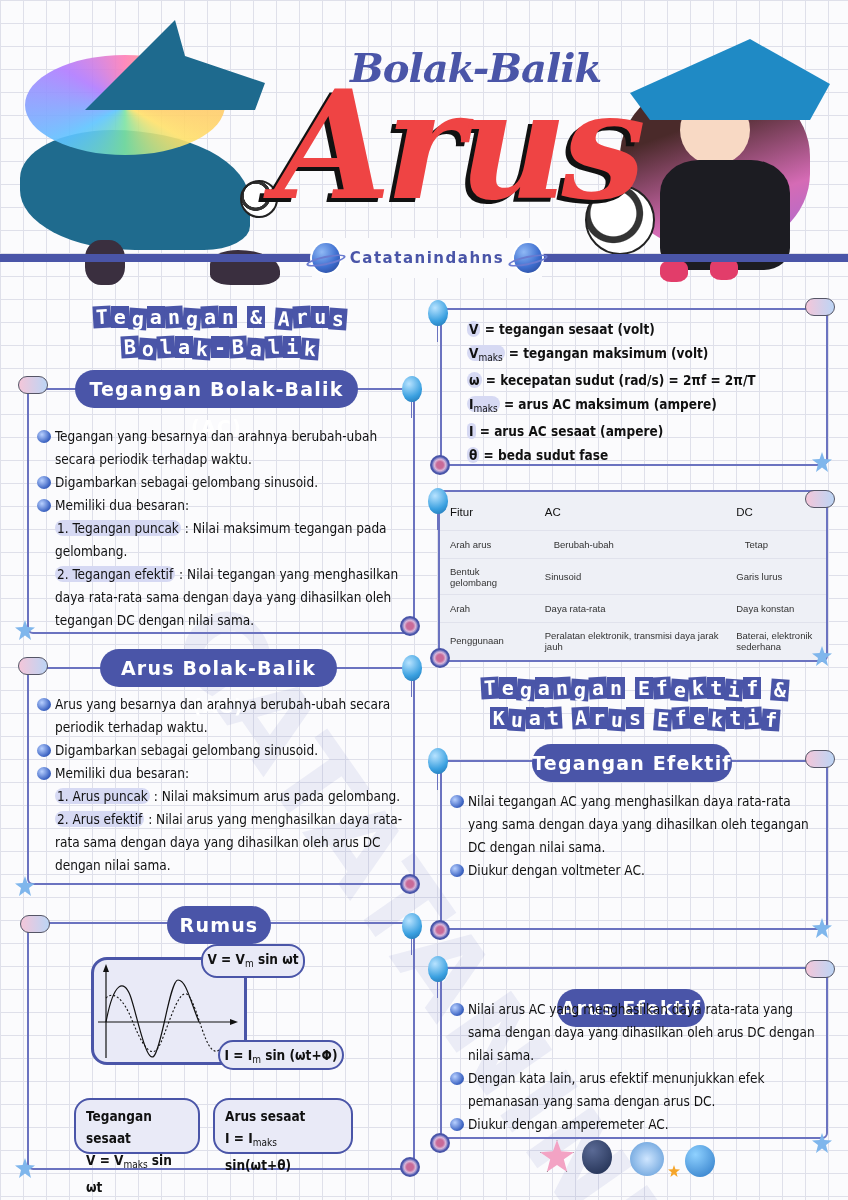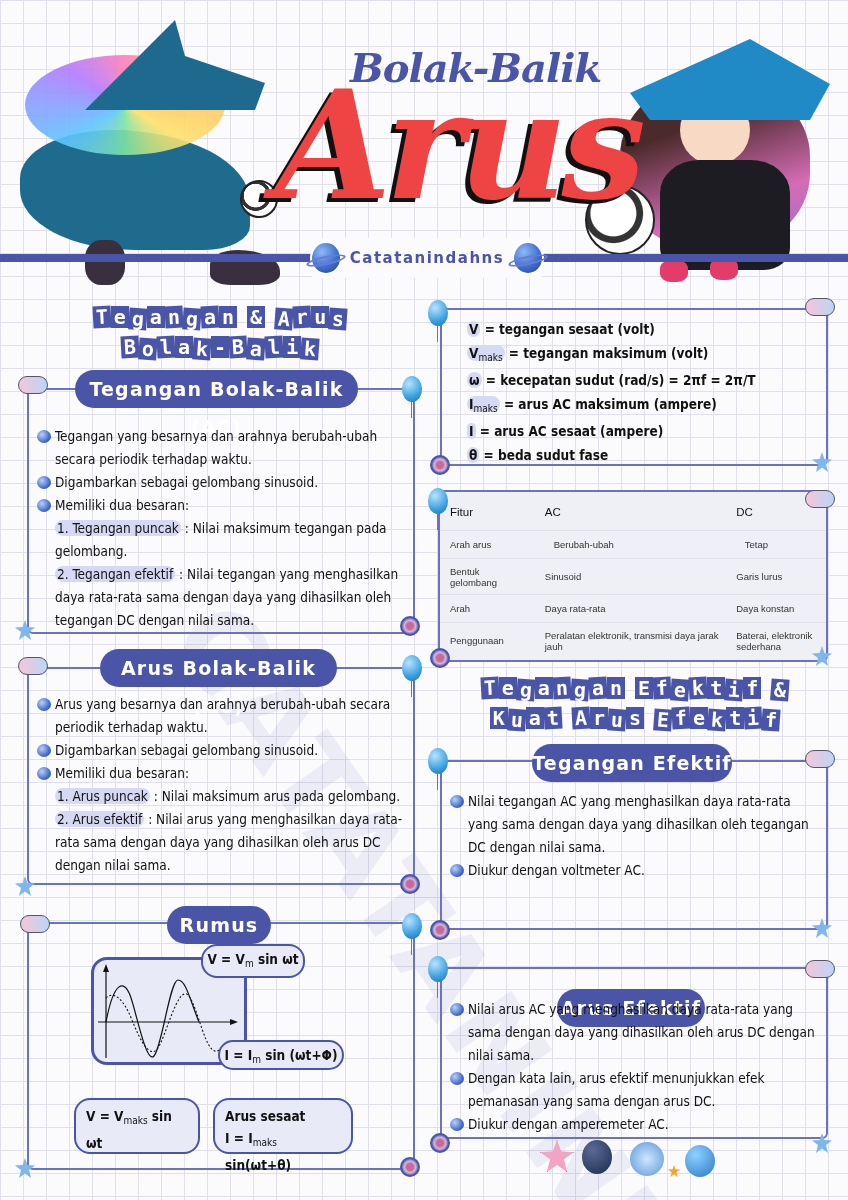--- a/index.html
+++ b/index.html
@@ -178,20 +178,21 @@
     <path d="M12 38 C 20 30, 30 40, 38 60 S 56 100, 64 88 S 84 25, 94 35 S 112 100, 125 90" fill="none" stroke="#111" stroke-width="1.1" stroke-dasharray="2,2"></path>
   </svg>
 </div>
 <div class="eq-pill" style="left:201px;top:944px;width:104px;height:34px;line-height:26px;">
   <span>V = V</span><sub>m</sub><span> sin ωt</span>
 </div>
 <div class="eq-pill" style="left:218px;top:1040px;width:126px;height:30px;line-height:26px;">
   <span>I = I</span><sub>m</sub><span> sin (ωt+Φ)</span>
 </div>
 <div class="eq-box" style="left:74px;top:1098px;width:126px;height:56px;">
+  <div>Tegangan sesaat</div>
   <div><span>V = V</span><sub>maks</sub><span> sin ωt</span></div>
 </div>
 <div class="eq-box" style="left:213px;top:1098px;width:140px;height:56px;">
   <div>Arus sesaat</div>
   <div><span>I = I</span><sub>maks</sub><span> sin(ωt+θ)</span></div>
 </div>
 
 <div class="card" style="left:440px;top:308px;width:388px;height:158px;"></div>
 <div class="deco-balloon" style="left:428px;top:300px;"></div>
 <div class="deco-cloud" style="left:805px;top:298px;"></div>

